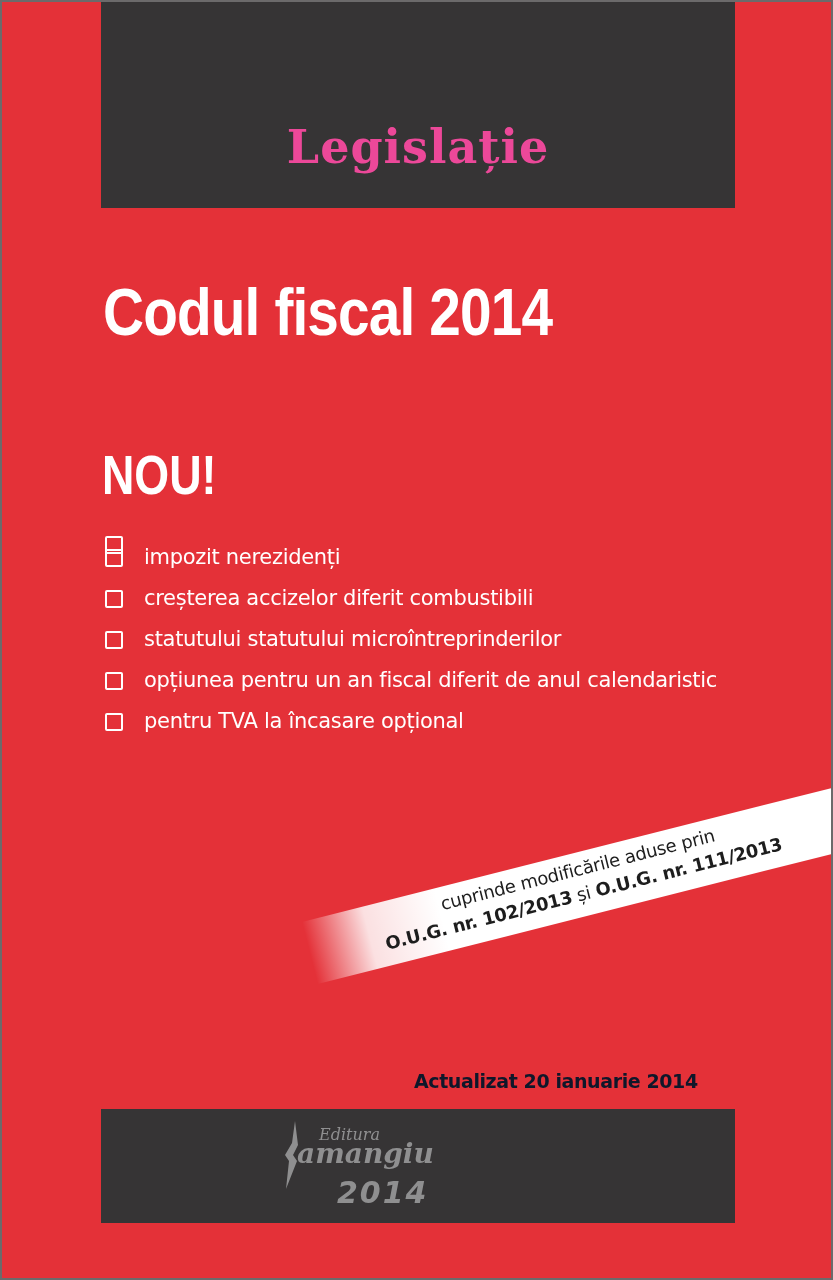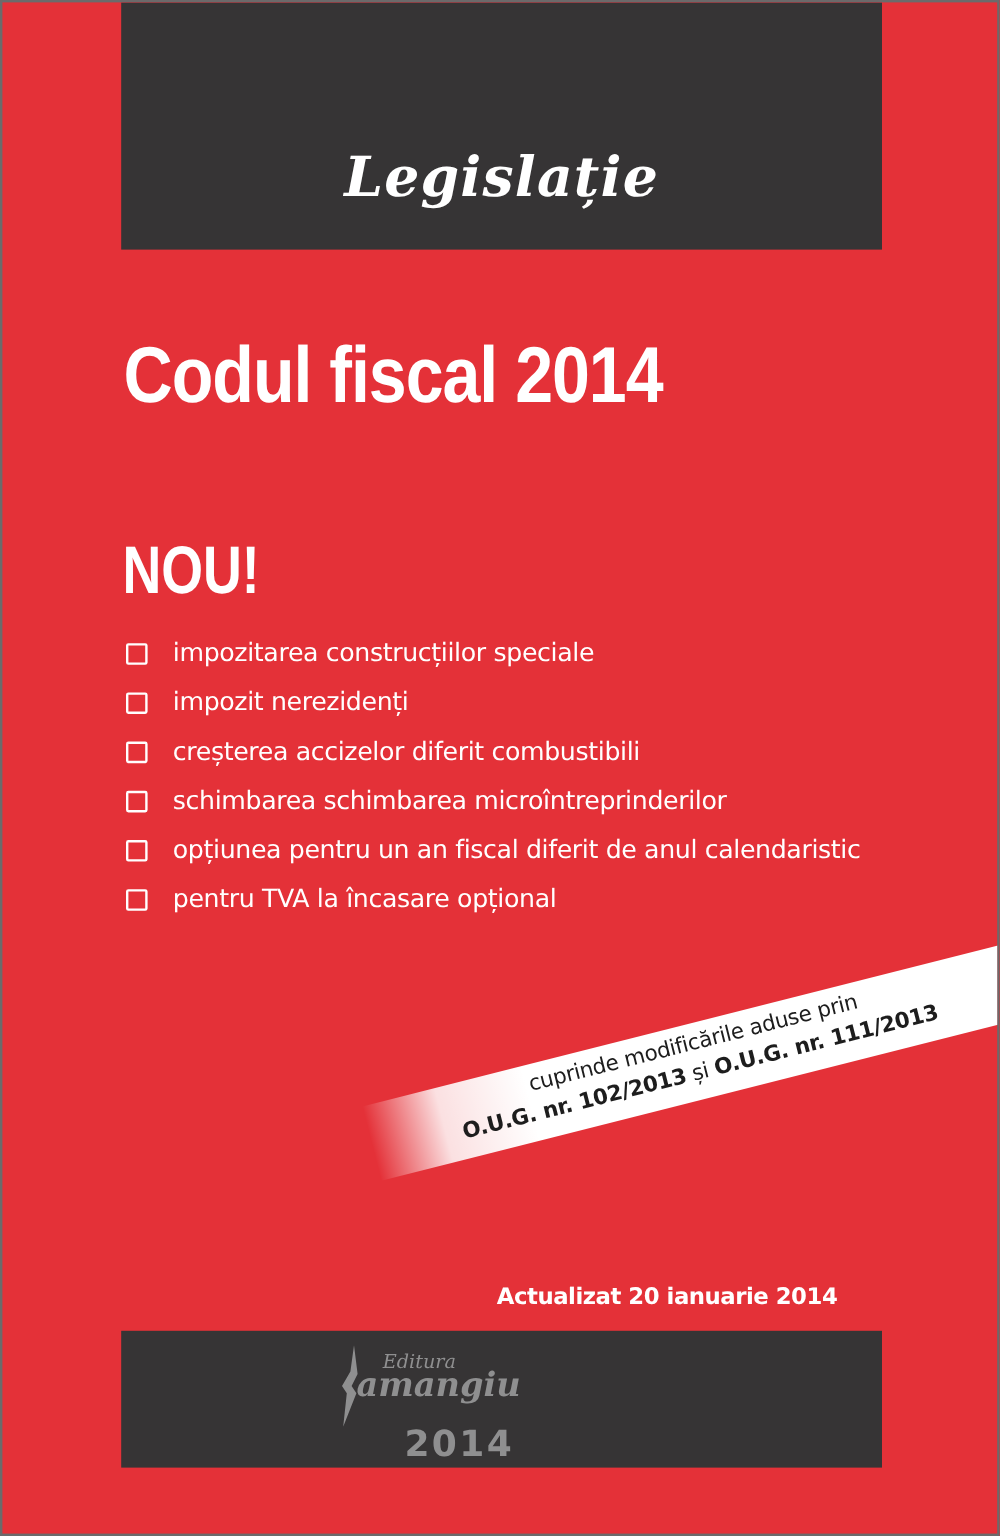--- a/index.html
+++ b/index.html
@@ -37,23 +37,22 @@
       left: 99px;
       top: 1107px;
       width: 634px;
       height: 114px;
     }
     .series-label {
       position: absolute;
       left: 0; right: 0;
       top: 118px;
       text-align: center;
-      color: #ffffff;
+      color: #ec4899;
       font-family: "DejaVu Serif", serif;
-      font-style: italic;
       font-weight: bold;
       font-size: 46px;
       letter-spacing: 1px;
     }
     .title {
       position: absolute;
       left: 101px;
       top: 272px;
       color: #ffffff;
       font-family: "Liberation Sans", sans-serif;
@@ -148,21 +147,21 @@
       font-weight: bold;
       letter-spacing: -0.3px;
     }
     .banner-line2 .conj {
       font-weight: normal;
     }
     .updated {
       position: absolute;
       left: 412px;
       top: 1068px;
-      color: #ffffff;
+      color: #0f172a;
       font-family: "DejaVu Sans", sans-serif;
       font-weight: bold;
       font-size: 19px;
       letter-spacing: -0.4px;
       white-space: nowrap;
     }
     .publisher {
       position: absolute;
       left: 0; right: 0;
       top: 0; bottom: 0;
@@ -193,55 +192,54 @@
       top: 12px;
       width: 16px;
       height: 68px;
     }
     .pub-year {
       position: absolute;
       left: 236px;
       top: 66px;
       color: #8f8f90;
       font-family: "DejaVu Sans", sans-serif;
+      font-style: italic;
       font-weight: bold;
       font-size: 30px;
       letter-spacing: 2px;
-      margin-top: 11px;
     }
   </style>
 </head>
 <body>
 
 <div class="cover">
 
   <div class="dark-box top-box">
     <div class="series-label">Legislație</div>
   </div>
 
   <div class="title">Codul fiscal 2014</div>
 
   <div class="nou">NOU!</div>
 
   <ul class="features">
     <li class="feature">
       <span class="cb"></span>
-      <span>impozitarea construcțiilor speciale</span>
     </li>
     <li class="feature">
       <span class="cb"></span>
       <span>impozit nerezidenți</span>
     </li>
     <li class="feature">
       <span class="cb"></span>
       <span>creșterea accizelor diferit combustibili</span>
     </li>
     <li class="feature">
       <span class="cb"></span>
-      <span>schimbarea schimbarea microîntreprinderilor</span>
+      <span>statutului statutului microîntreprinderilor</span>
     </li>
     <li class="feature" style="width:610px;">
       <span class="cb"></span>
       <span>opțiunea pentru un an fiscal diferit de anul calendaristic</span>
     </li>
     <li class="feature">
       <span class="cb"></span>
       <span>pentru TVA la încasare opțional</span>
     </li>
   </ul>

